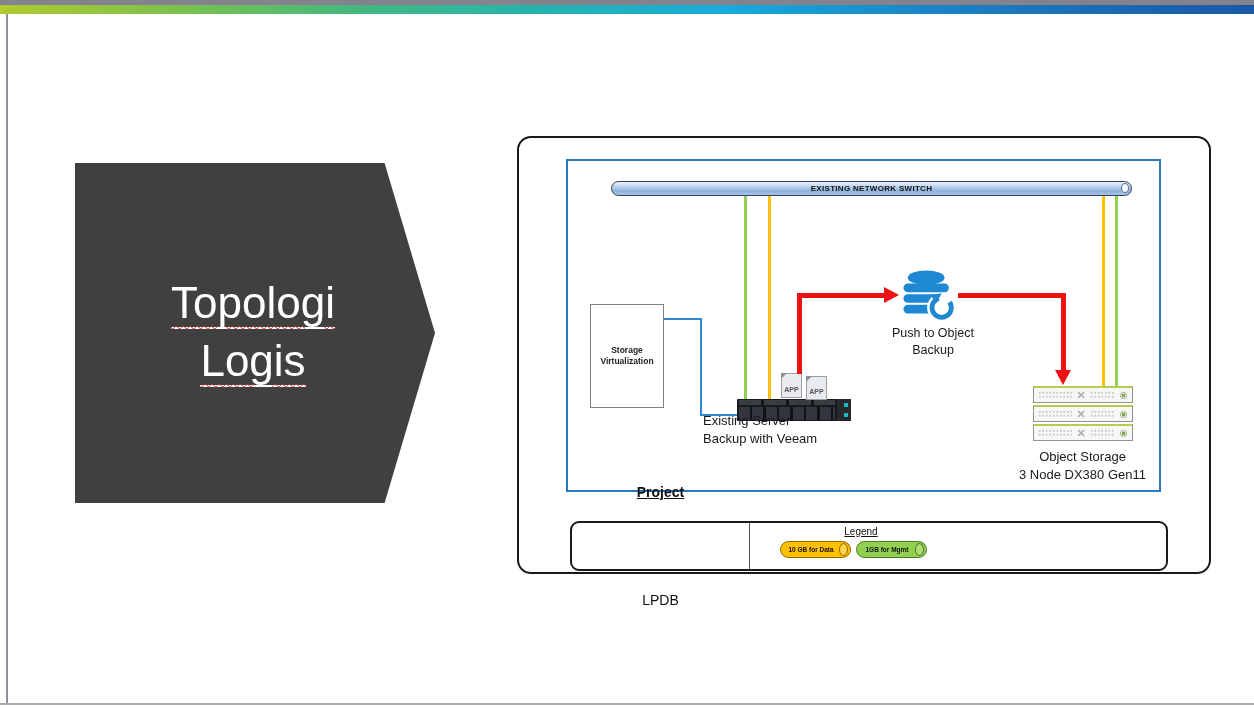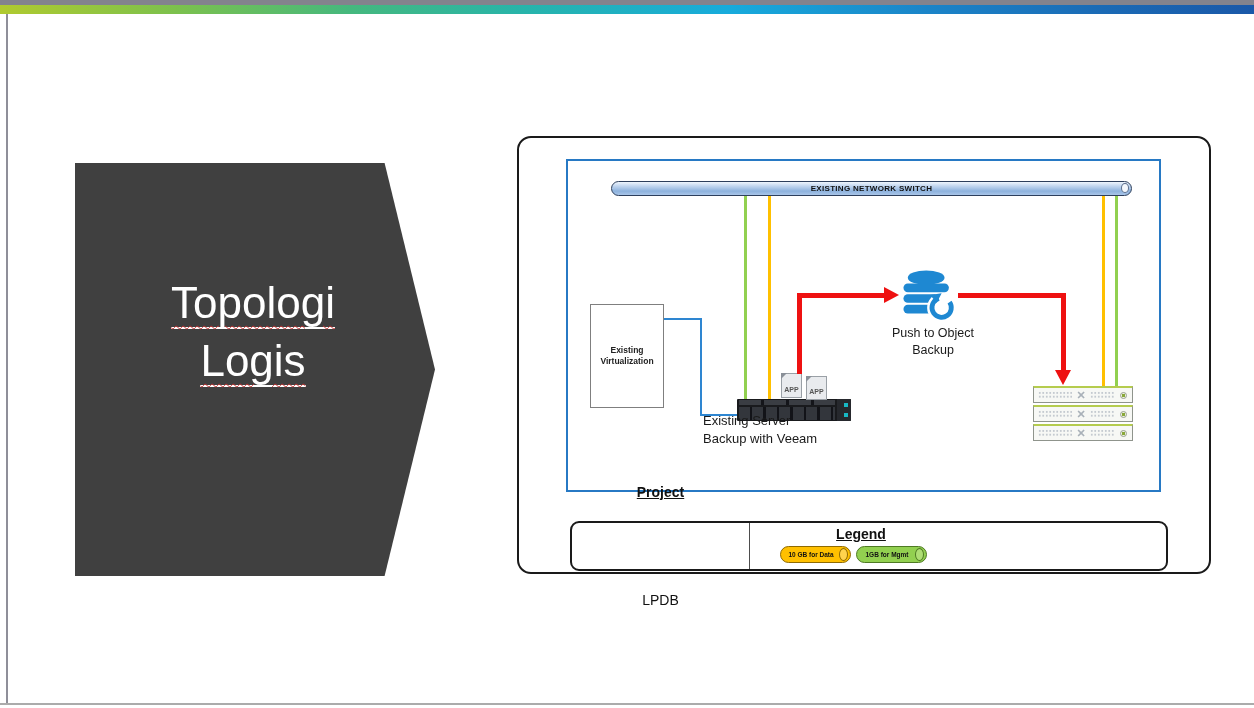--- a/index.html
+++ b/index.html
@@ -8,21 +8,21 @@
 
   
   .top-gray{position:absolute;left:0;top:0;width:1254px;height:5px;background:#83838d;}
   .top-gradient{position:absolute;left:0;top:5px;width:1254px;height:9px;
     background:linear-gradient(90deg,#b0ca2f 0%,#7cc14d 14%,#45b87e 28%,#27b4ab 42%,
                #17abdc 58%,#1b84c8 74%,#1b6ab5 88%,#1a58a8 100%);}
   .left-border{position:absolute;left:6px;top:14px;width:2px;height:690px;background:#8f8f99;}
   .bottom-border{position:absolute;left:0;top:703px;width:1254px;height:2px;background:#ababab;}
 
   
-  .chevron{position:absolute;left:75px;top:163px;width:360px;height:413px;background:#404040;
+  .chevron{position:absolute;left:75px;top:163px;width:360px;height:340px;background:#404040;
     clip-path:polygon(0 0,86% 0,100% 50%,86% 100%,0 100%);}
   .title-block{position:absolute;left:0;top:0;width:332px;height:340px;display:flex;
     flex-direction:column;align-items:center;justify-content:center;gap:8px;padding-left:24px;box-sizing:border-box;}
   .title-line{color:#ffffff;font-size:44px;line-height:48px;font-weight:400;
     border-bottom:2px solid #ffffff;
     text-decoration-line:underline;text-decoration-style:wavy;text-decoration-color:#c83232;
     text-decoration-thickness:1px;text-underline-offset:7px;}
 
   
   .outer-frame{position:absolute;left:517px;top:136px;width:694px;height:438px;
@@ -115,21 +115,21 @@
   
   .footer{position:absolute;left:570px;top:521px;width:598px;height:50px;background:#fff;
     border:2px solid #1a1a1a;border-radius:9px;box-sizing:border-box;display:flex;}
   .f-cell{height:100%;display:flex;flex-direction:column;align-items:center;justify-content:center;box-sizing:border-box;}
   .f1{width:178px;border-right:1.5px solid #4d4d4d;gap:44px;}
   .f2{width:210px;border-right:1.5px solid #4d4d4d;flex-direction:row;gap:2px;}
   .f3{width:206px;justify-content:flex-start;padding-top:3px;}
   .proj-label{font-size:14px;font-weight:bold;text-decoration:underline;color:#111;line-height:16px;}
   .proj-value{font-size:14px;color:#111;line-height:17px;margin-top:48px;}
   .nutanix-word{font-size:21px;font-weight:bold;color:#24519c;letter-spacing:1.5px;}
-  .legend-title{font-size:14px;font-weight:bold;text-decoration:underline;color:#111;padding-left:16px;}
+  .legend-title{font-size:10px;font-weight:normal;text-decoration:underline;color:#111;padding-left:16px;}
   .pill-row{display:flex;gap:5px;margin-top:4px;}
   .pill{position:relative;width:71px;height:17px;border-radius:9px;box-sizing:border-box;
     display:flex;align-items:center;justify-content:center;}
   .pill span{font-size:6.5px;font-weight:bold;color:#111;padding-right:8px;}
   .pill::after{content:"";position:absolute;right:2px;top:1px;width:9px;height:13px;border-radius:50%;}
   .pill-orange{background:#ffc000;border:1.2px solid #8f6a00;}
   .pill-orange::after{background:#ffd34d;border:1px solid #8f6a00;box-sizing:border-box;}
   .pill-green{background:#92d050;border:1.2px solid #4e7a23;}
   .pill-green::after{background:#aede74;border:1px solid #4e7a23;box-sizing:border-box;}
 </style>
@@ -157,21 +157,21 @@
     <span class="switch-label">EXISTING NETWORK SWITCH</span>
     <span class="switch-cap"></span>
   </div>
 
   <div class="vline vl-green-l"></div>
   <div class="vline vl-orange-l"></div>
   <div class="vline vl-orange-r"></div>
   <div class="vline vl-green-r"></div>
 
   <div class="virt-box">
-    <div>Existing</div>
+    <div>Storage</div>
     <div>Virtualization</div>
   </div>
 
   <div class="bline bl-h1"></div>
   <div class="bline bl-v"></div>
   <div class="bline bl-h2"></div>
 
   <div class="server">
     <div class="toprow"></div>
     <div class="bays"></div>
@@ -223,20 +223,24 @@
   <div class="node n3">
     <div class="dots-l"></div>
     <div class="xmark">✕</div>
     <div class="dots-r"></div>
     <div class="pwr"></div>
   </div>
 
   <div class="server-label">
     <div>Existing Server</div>
     <div>Backup with Veeam</div>
+  </div>
+  <div class="storage-label">
+    <div>Object Storage</div>
+    <div>3 Node DX380 Gen11</div>
   </div>
 
   <div class="footer">
     <div class="f-cell f1">
       <div class="proj-label">Project</div>
       <div class="proj-value">LPDB</div>
     </div>
     <div class="f-cell f3">
       <div class="legend-title">Legend</div>
       <div class="pill-row">

